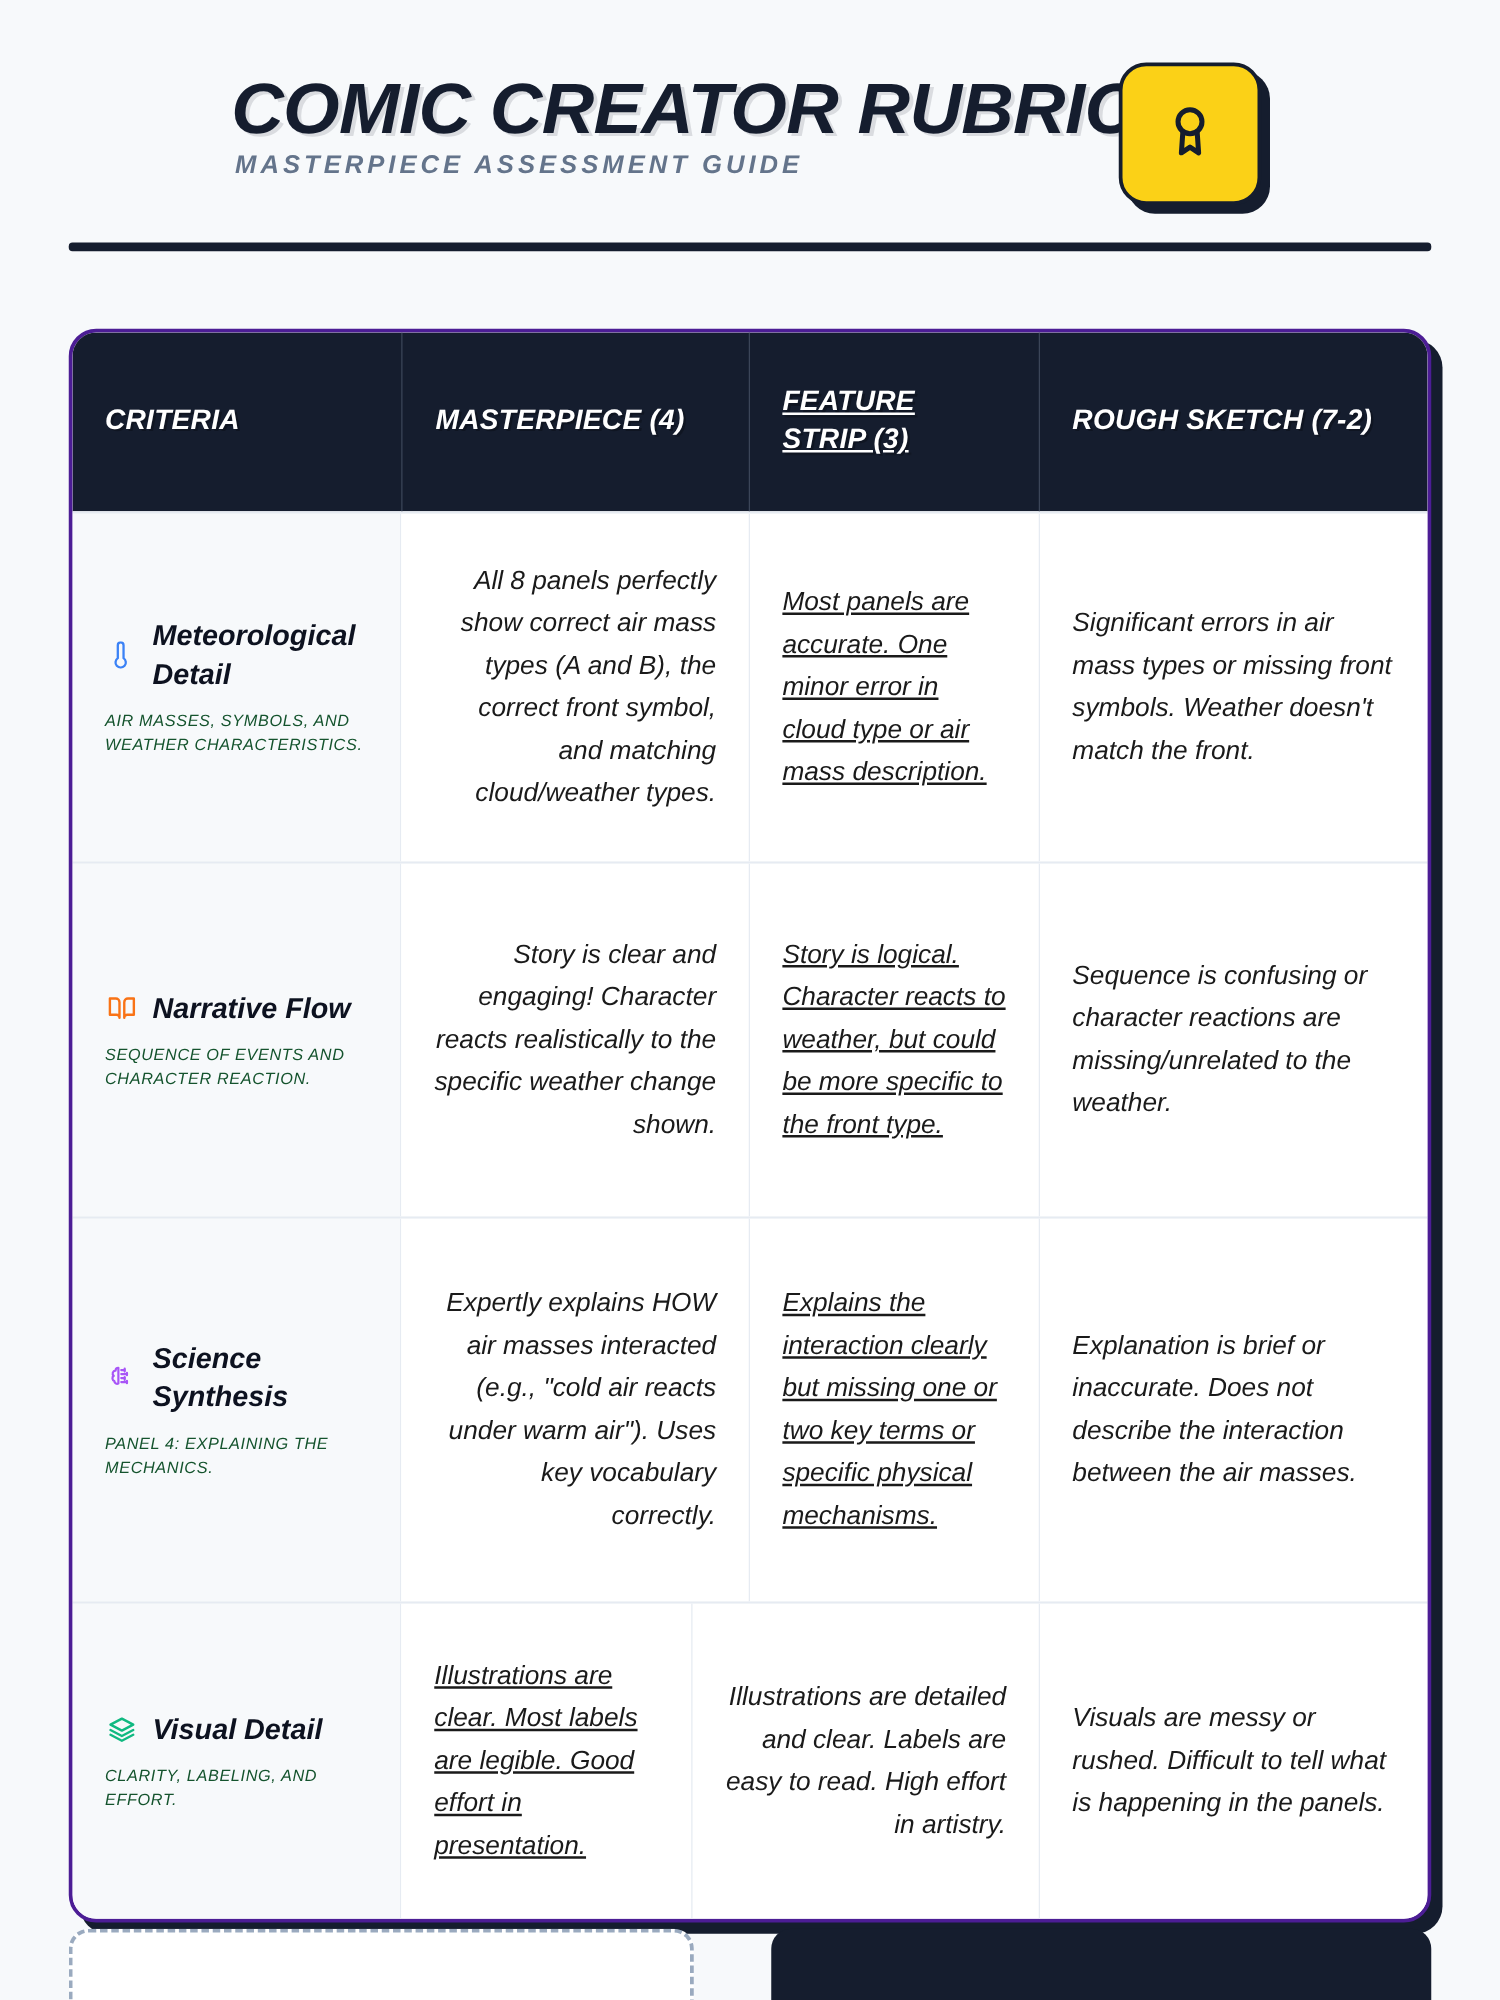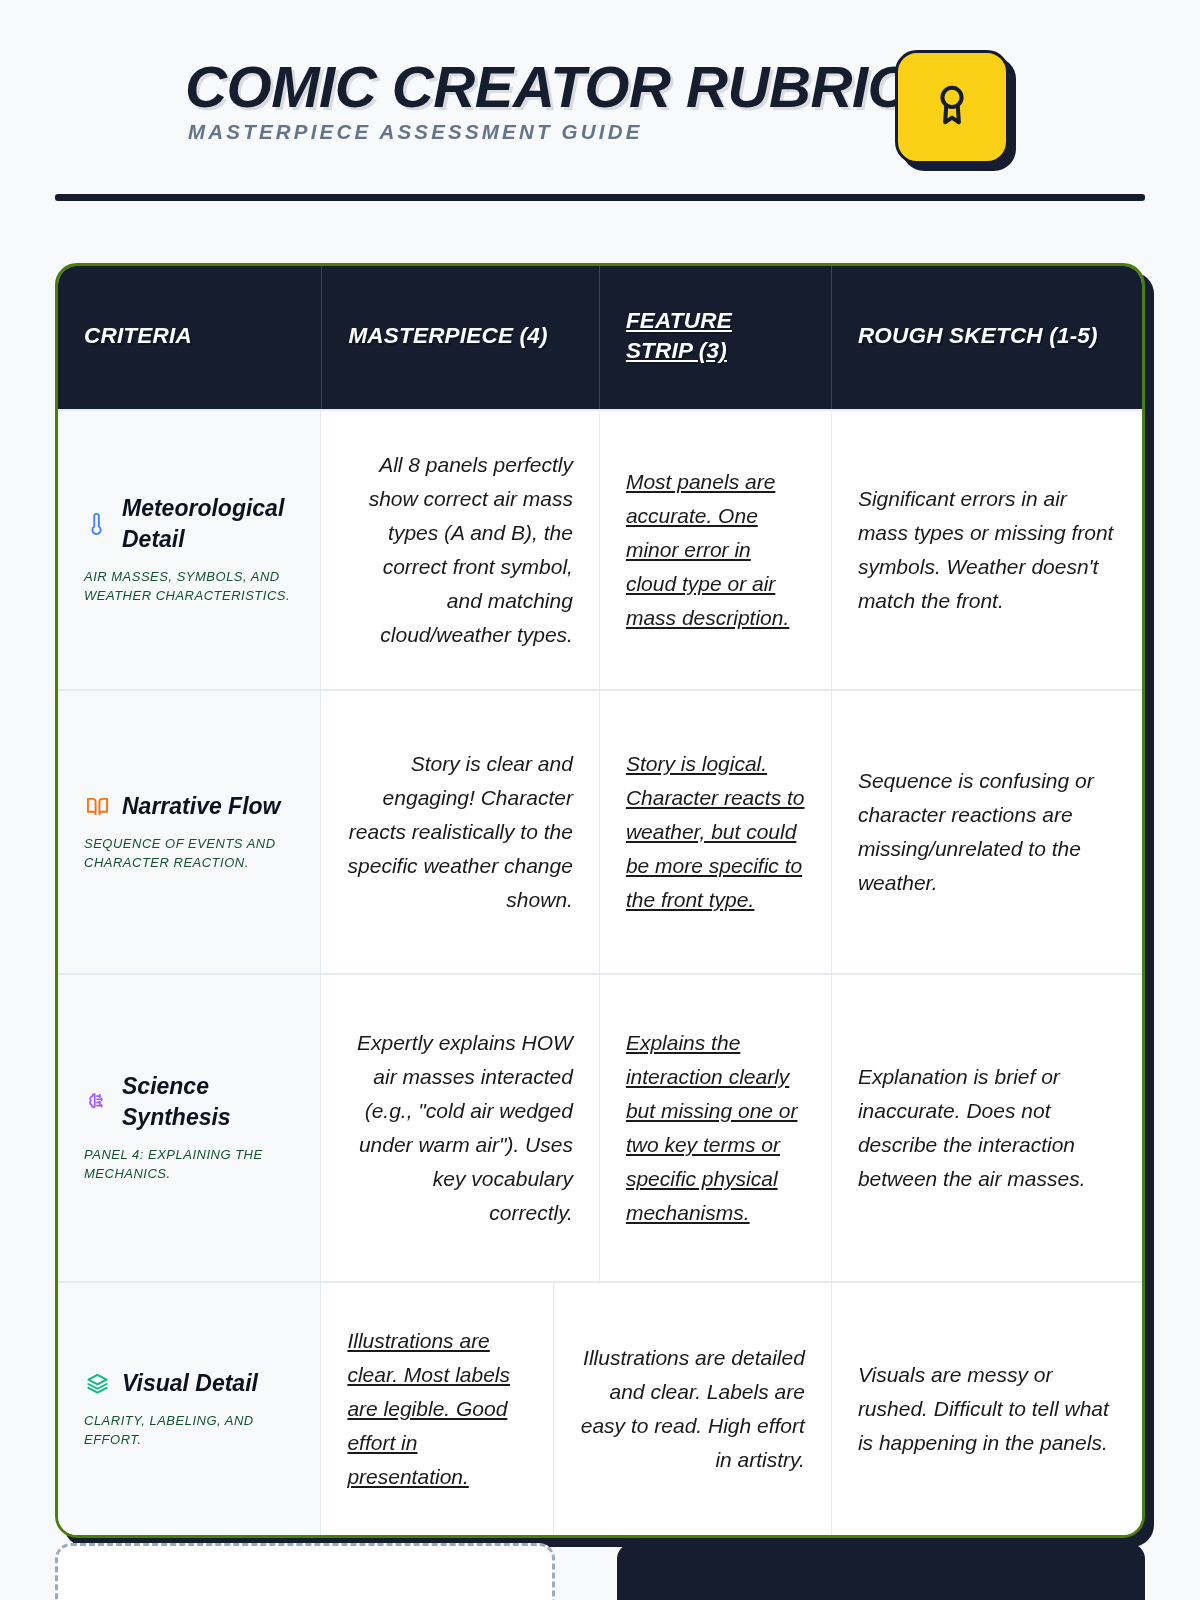--- a/index.html
+++ b/index.html
@@ -93,21 +93,21 @@
     position: absolute;
     left: 9px;
     top: 9px;
     right: -9px;
     bottom: -9px;
     background: #151d2e;
     border-radius: 22px;
   }
   .table {
     position: relative;
-    border: 3px solid #4d7c0f;
+    border: 3px solid #4c1d95;
     border-radius: 22px;
     overflow: hidden;
     background: #ffffff;
     box-sizing: border-box;
   }
   .row {
     display: flex;
     align-items: stretch;
   }
   .row + .row { border-top: 2px solid #e6ebf2; }
@@ -241,21 +241,21 @@
   <div class="rule"></div>
 
   <div class="table-wrap">
     <div class="table-shadow"></div>
     <div class="table">
 
       <div class="row thead">
         <div class="th c0">CRITERIA</div>
         <div class="th c1">MASTERPIECE (4)</div>
         <div class="th c2">FEATURE STRIP (3)</div>
-        <div class="th c3">ROUGH SKETCH (1-5)</div>
+        <div class="th c3">ROUGH SKETCH (7-2)</div>
       </div>
 
       <div class="row r1">
         <div class="crit-cell c0">
           <div class="crit-head">
             <span class="crit-icon">
               <svg width="22" height="22" viewBox="0 0 24 24" fill="none" stroke="#3b82f6" stroke-width="2" stroke-linecap="round" stroke-linejoin="round">
                 <path d="M14 14.76V3.5a2.5 2.5 0 0 0-5 0v11.26a4.5 4.5 0 1 0 5 0z"></path>
               </svg>
             </span>
@@ -293,21 +293,21 @@
               <svg width="22" height="22" viewBox="0 0 24 24" fill="none" stroke="#a855f7" stroke-width="1.9" stroke-linecap="round" stroke-linejoin="round">
                 <path d="M9.5 3.5A2.5 2.5 0 0 0 7 6a2.5 2.5 0 0 0-1.5 4.5A2.5 2.5 0 0 0 6 15a2.5 2.5 0 0 0 3.5 2.3V3.5z"></path>
                 <path d="M12 5.5h3M12 9h4M12 12.5h3M12 16h4"></path>
                 <path d="M15 4.2v2.6M17 8v2M15 11.6v2.6M17 15v2"></path>
               </svg>
             </span>
             <span class="crit-title">Science Synthesis</span>
           </div>
           <div class="crit-sub">PANEL 4: EXPLAINING THE MECHANICS.</div>
         </div>
-        <div class="desc-cell c1">Expertly explains HOW air masses interacted (e.g., "cold air wedged under warm air"). Uses key vocabulary correctly.</div>
+        <div class="desc-cell c1">Expertly explains HOW air masses interacted (e.g., "cold air reacts under warm air"). Uses key vocabulary correctly.</div>
         <div class="desc-cell c2">Explains the interaction clearly but missing one or two key terms or specific physical mechanisms.</div>
         <div class="desc-cell c3">Explanation is brief or inaccurate. Does not describe the interaction between the air masses.</div>
       </div>
 
       <div class="row r4">
         <div class="crit-cell c0">
           <div class="crit-head">
             <span class="crit-icon">
               <svg width="23" height="23" viewBox="0 0 24 24" fill="none" stroke="#10b981" stroke-width="2" stroke-linecap="round" stroke-linejoin="round">
                 <path d="M12 3 2.5 8 12 13l9.5-5z"></path>

